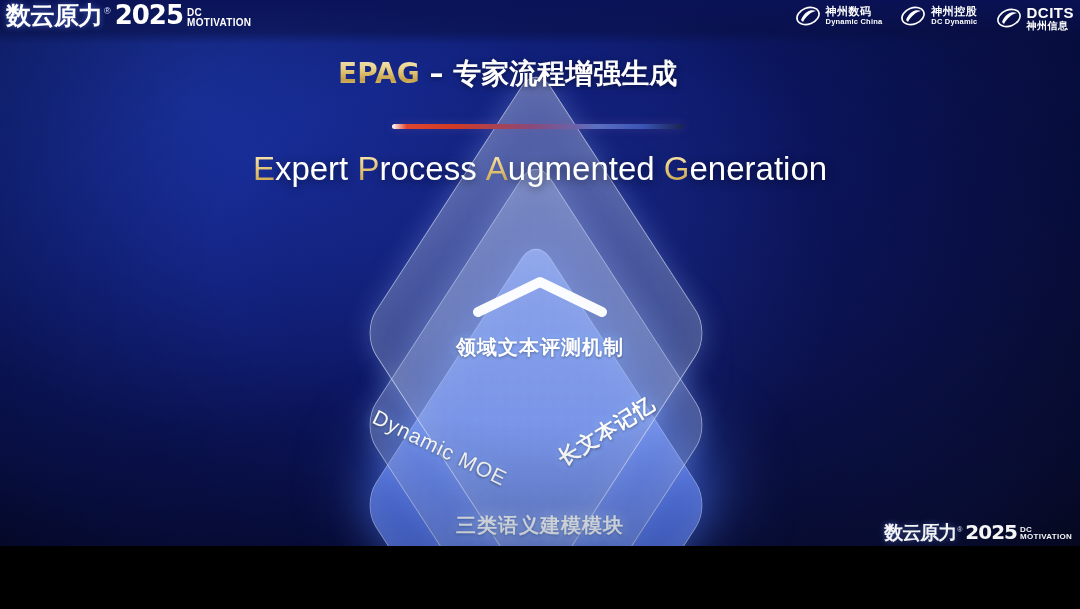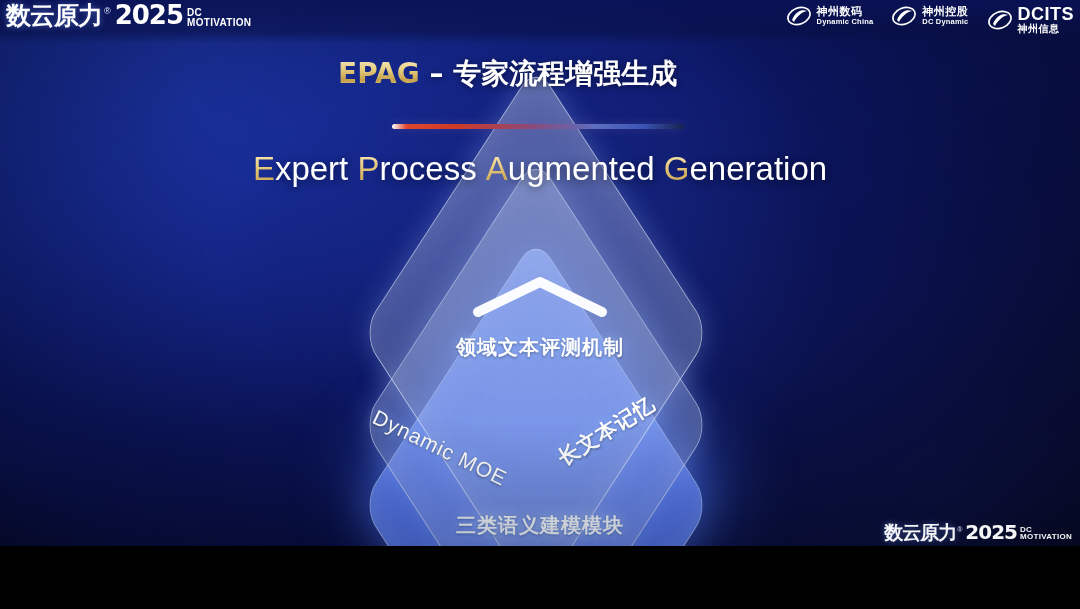--- a/index.html
+++ b/index.html
@@ -36,21 +36,21 @@
 
   
   #logos{position:absolute;right:6px;top:5px;display:flex;align-items:flex-start;gap:18px;z-index:46;}
   .logo{display:flex;align-items:center;gap:5px;}
   .swoosh{width:26px;height:22px;flex:0 0 auto;}
   .logoTxt{display:flex;flex-direction:column;line-height:1.05;}
   .logoTxt .cn{font-size:11px;font-weight:bold;color:#ffffff;letter-spacing:.5px;
     font-family:"DejaVu Sans","Liberation Sans",sans-serif;}
   .logoTxt .en{font-size:7.5px;font-weight:bold;color:#ffffff;letter-spacing:.2px;}
   .logoTxt.rev .cn{font-size:10px;order:2;}
-  .logoTxt.rev .en{font-size:18px;order:1;letter-spacing:.5px;}
+  .logoTxt.rev .en{font-size:15px;order:1;letter-spacing:.5px;}
 
   
   #headline{position:absolute;left:338px;top:55px;font-size:28px;font-weight:bold;z-index:30;
     font-family:"DejaVu Sans","Liberation Sans",sans-serif;white-space:nowrap;}
   .gold{background:linear-gradient(180deg,#fff6cf 0%,#f2d98a 35%,#c9a34b 70%,#efe0a8 100%);
     -webkit-background-clip:text;background-clip:text;color:transparent;}
   .whiteTxt{color:#ffffff;text-shadow:0 1px 6px rgba(0,0,0,.55);}
 
   #divider{position:absolute;left:392px;top:124px;width:292px;height:5px;z-index:30;border-radius:3px;
     background:linear-gradient(90deg,#ffffff 0%,#e0462e 5%,#cf3a26 22%,#8a4a7a 48%,#5d6fc0 70%,#3a55b5 86%,#17224e 100%);

